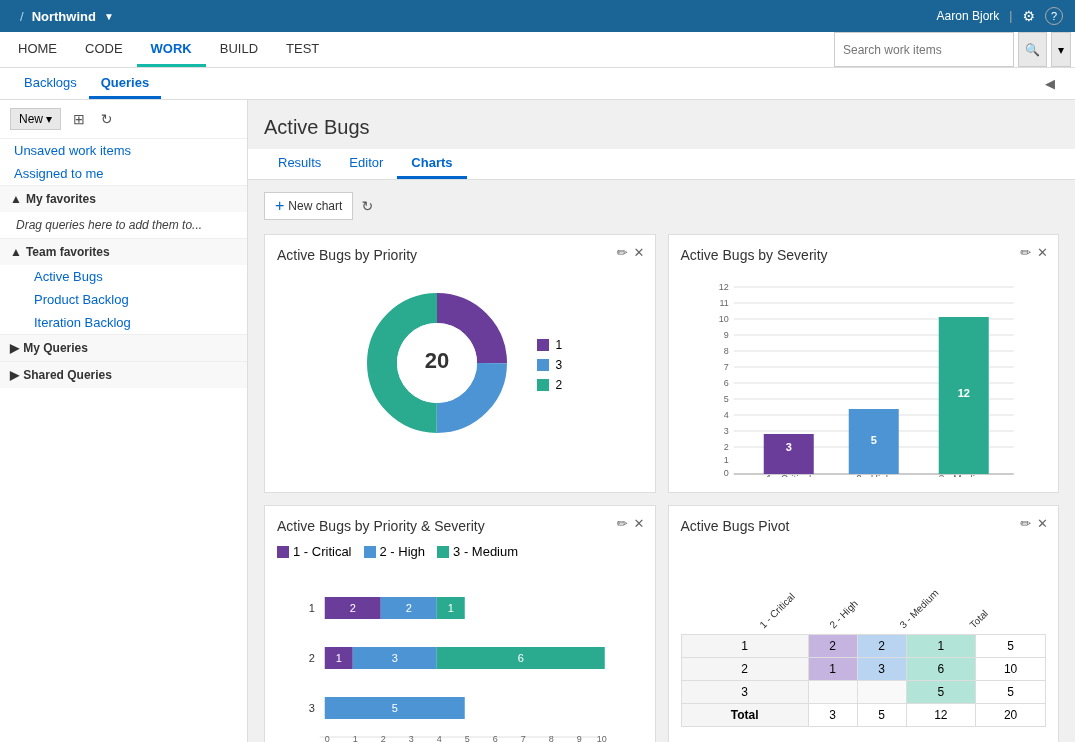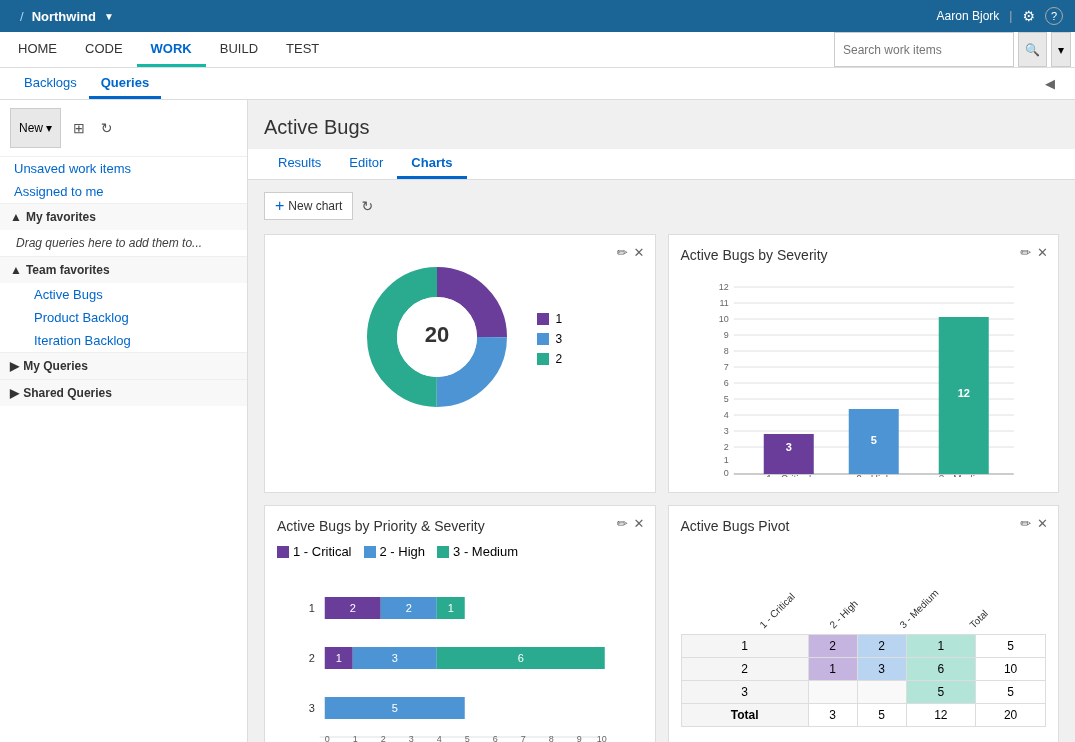--- a/index.html
+++ b/index.html
@@ -105,21 +105,21 @@
     .sidebar-toolbar {
       padding: 8px 10px;
       display: flex;
       align-items: center;
       gap: 8px;
       border-bottom: 1px solid #eee;
     }
     .sidebar-toolbar .new-btn {
       background: #e8e8e8;
       border: 1px solid #ccc;
-      padding: 12px 8px;
+      padding: 3px 8px;
       cursor: pointer;
       font-size: 12px;
       display: flex; align-items: center; gap: 3px;
     }
     .sidebar-toolbar .icon-btn {
       cursor: pointer;
       color: #555;
       font-size: 14px;
       padding: 2px 4px;
     }
@@ -361,20 +361,21 @@
       <button class="new-chart-btn">
         <span style="color:#0066cc;font-size:16px;">+</span>
         <span>New chart</span>
       </button>
       <span class="refresh-btn">↻</span>
     </div>
 
     <div class="charts-grid">
 
       <div class="chart-card">
+        <div class="chart-card-title">Active Bugs by Priority</div>
         <div class="chart-card-actions">
           <span class="chart-action-btn">✏</span>
           <span class="chart-action-btn">✕</span>
         </div>
         <div class="donut-container">
           <div>
             <svg width="160" height="160" viewBox="0 0 160 160">
 
               <circle cx="80" cy="80" r="55" fill="none" stroke="#6a3d9a" stroke-width="30" stroke-dasharray="86.4 259.2" stroke-dashoffset="0" transform="rotate(-90 80 80)"></circle>
 

